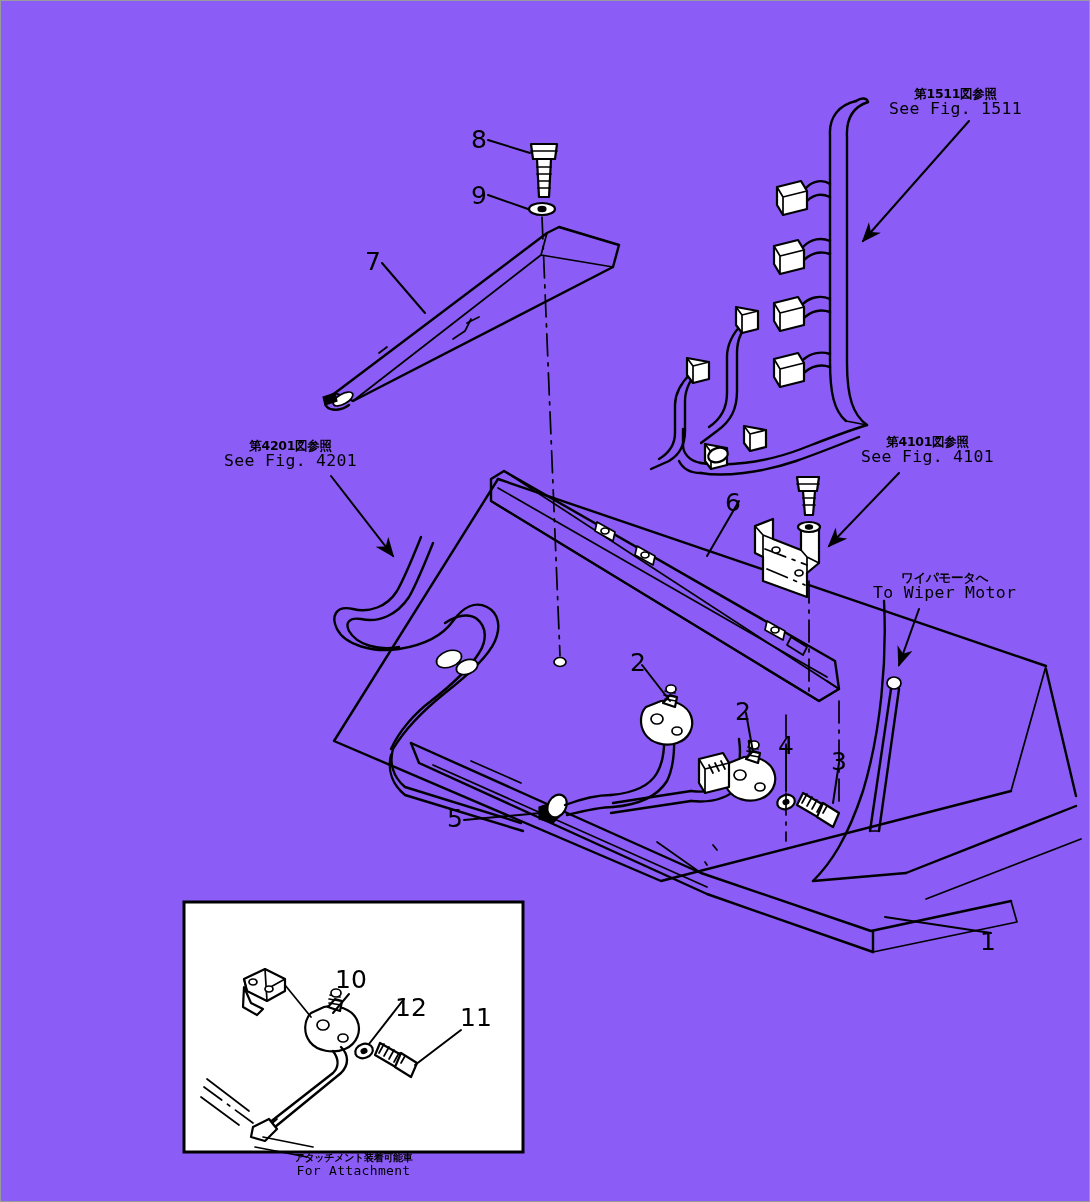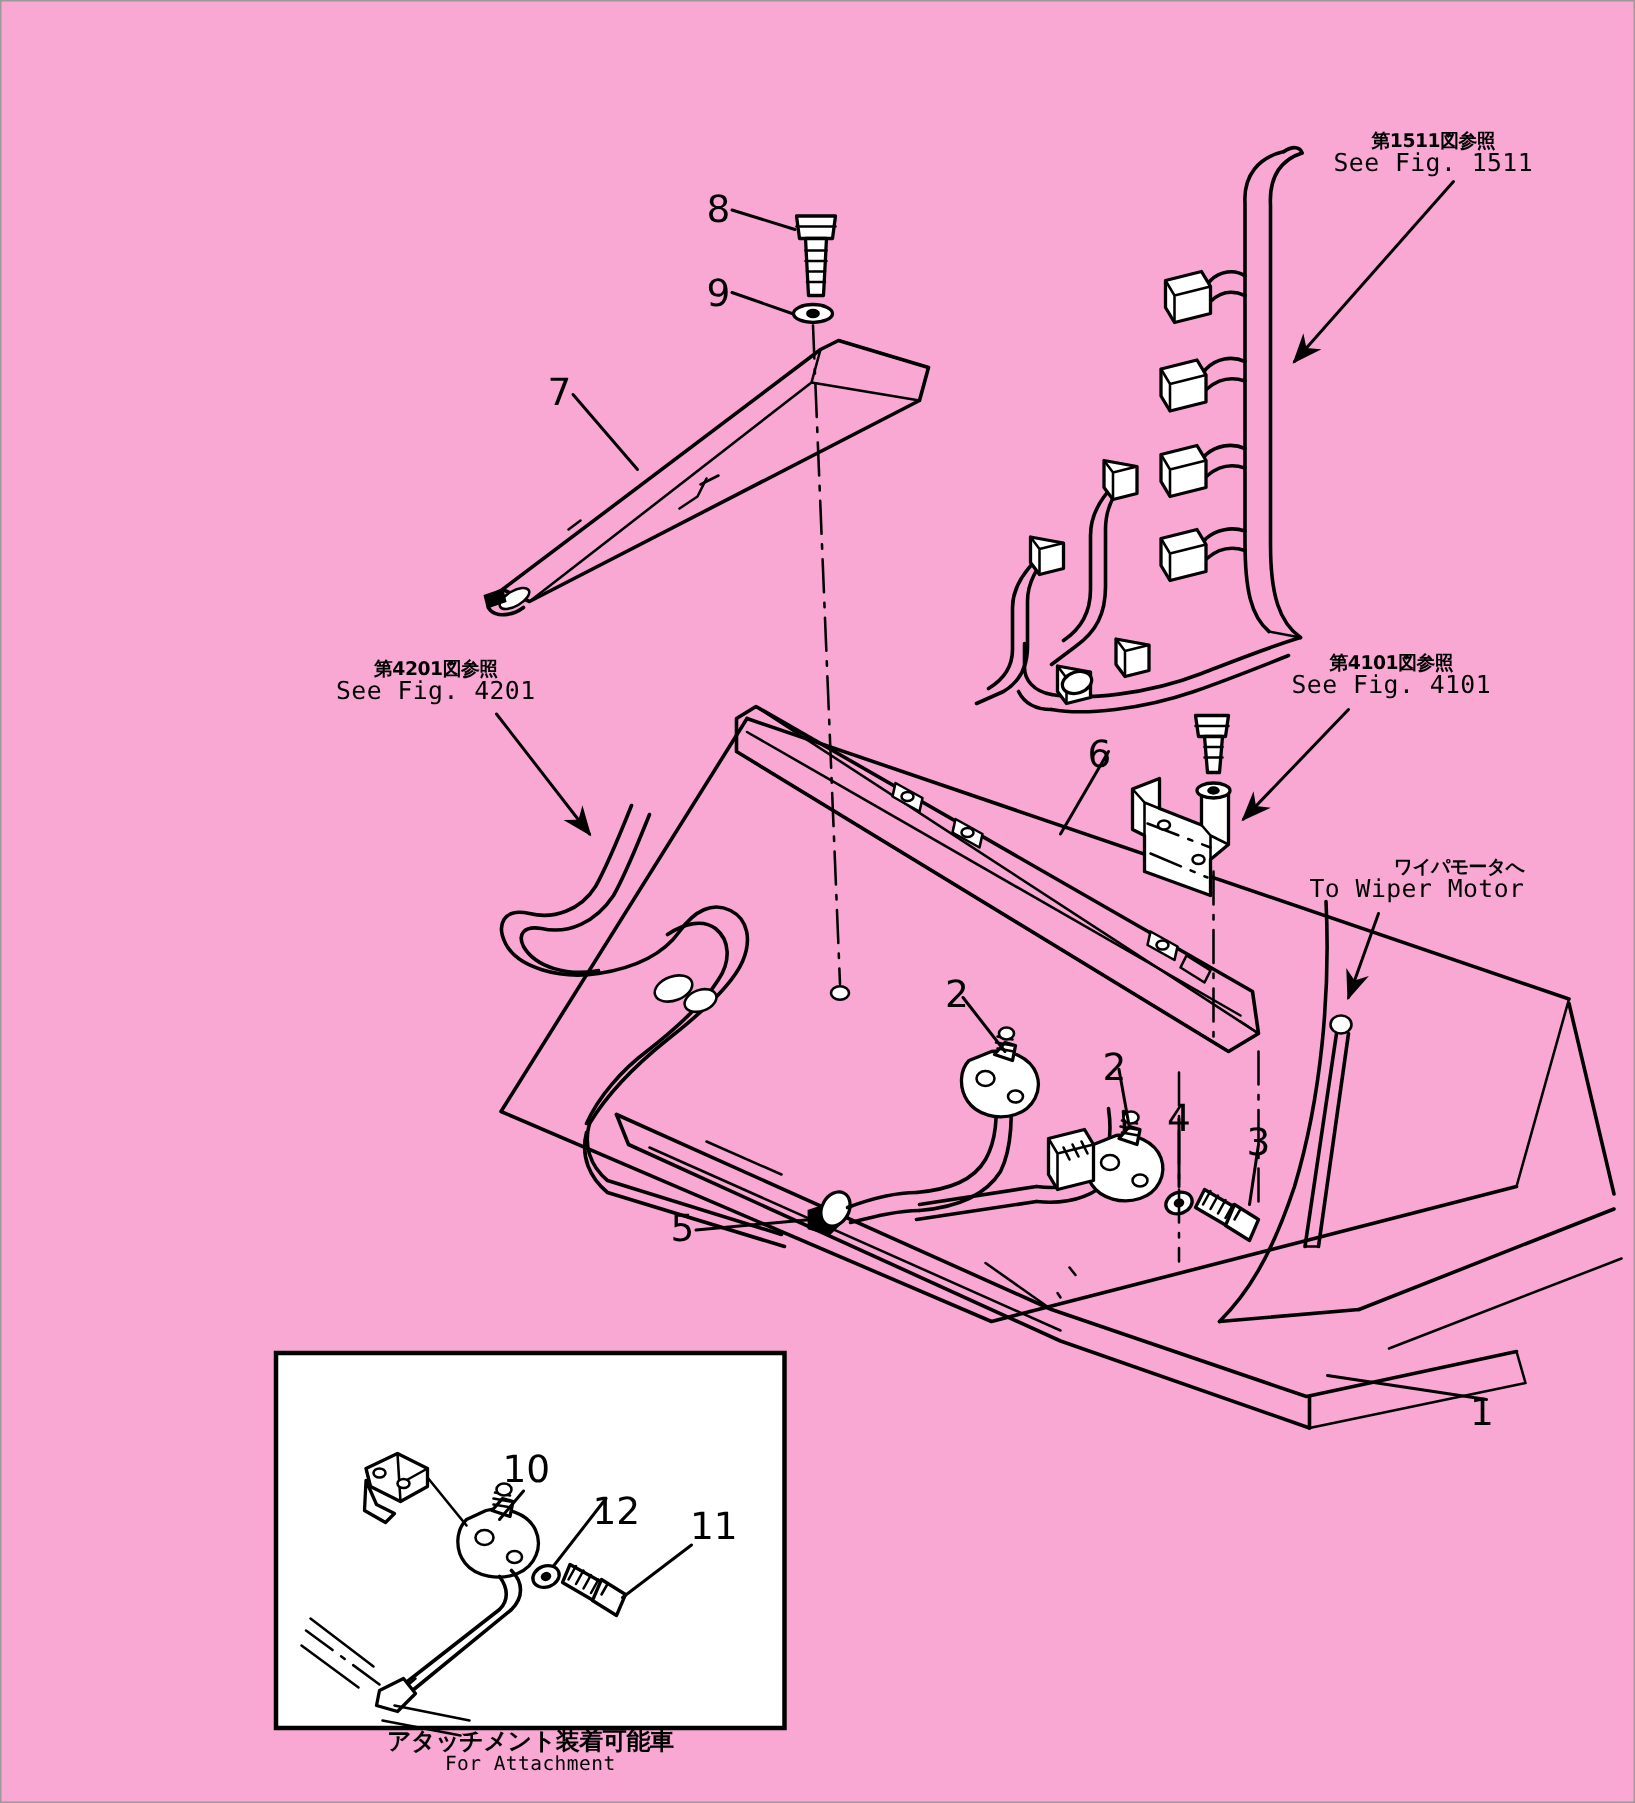--- a/index.html
+++ b/index.html
@@ -8,21 +8,21 @@
     padding: 0;
     background: #ffffff;
   }
   body {
     font-family: "Liberation Sans", sans-serif;
   }
   #page {
     position: relative;
     width: 1090px;
     height: 1202px;
-    background: #f9a8d4;
+    background: #8b5cf6;
     border: 1px solid #9a9a9a;
     box-sizing: border-box;
     overflow: hidden;
   }
   #drawing {
     position: absolute;
     left: 0;
     top: 0;
     width: 1090px;
     height: 1202px;
@@ -52,21 +52,21 @@
     font-size: 25px;
     color: #000;
     line-height: 1;
     white-space: nowrap;
   }
   .inset-caption {
     position: absolute;
     text-align: center;
     line-height: 1.05;
   }
-  .inset-caption .ref-jp { font-size: 16px; }
+  .inset-caption .ref-jp { font-size: 10px; }
   .inset-caption .ref-en { font-size: 13px; }
 </style>
 </head>
 <body>
 
 <div id="page">
 
   <svg id="drawing" viewBox="0 0 1090 1202" xmlns="http://www.w3.org/2000/svg">
     <defs>
       <style>
@@ -377,21 +377,21 @@
   <div class="ref-label" style="left:223px; top:438px;">
     <div class="ref-jp">第4201図参照</div>
     <div class="ref-en">See Fig. 4201</div>
   </div>
 
   <div class="ref-label" style="left:860px; top:434px;">
     <div class="ref-jp">第4101図参照</div>
     <div class="ref-en">See Fig. 4101</div>
   </div>
 
-  <div class="ref-label" style="left:872px; top:570px;text-align:right;">
+  <div class="ref-label" style="left:872px; top:570px;">
     <div class="ref-jp">ワイパモータへ</div>
     <div class="ref-en">To Wiper Motor</div>
   </div>
 
   <div class="callout" style="left:979px; top:928px;"><span>1</span></div>
   <div class="callout" style="left:629px; top:649px;"><span>2</span></div>
   <div class="callout" style="left:734px; top:698px;"><span>2</span></div>
   <div class="callout" style="left:830px; top:748px;"><span>3</span></div>
   <div class="callout" style="left:777px; top:732px;"><span>4</span></div>
   <div class="callout" style="left:446px; top:805px;"><span>5</span></div>

